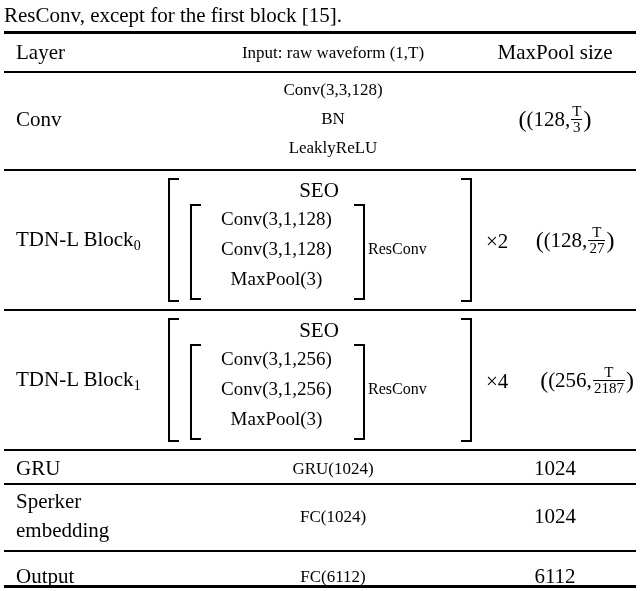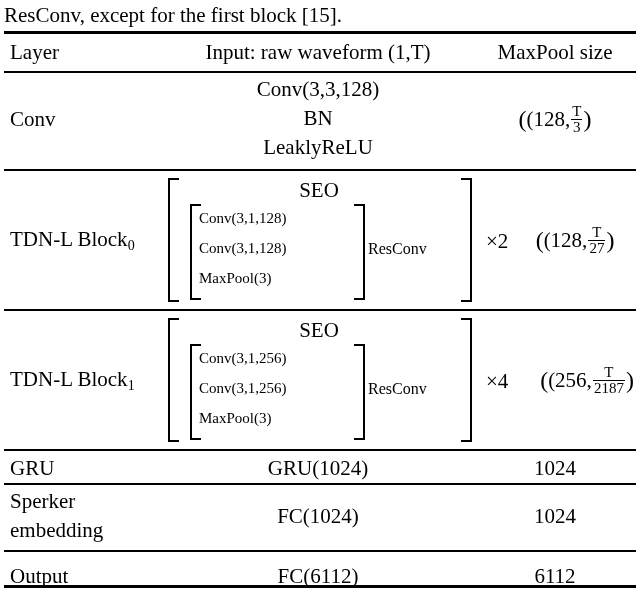--- a/index.html
+++ b/index.html
@@ -44,31 +44,31 @@
   .rule.thick { height: 3px; }
   .rule.thin  { height: 2px; }
   .row {
     position: absolute;
     left: 0;
     width: 632px;
     box-sizing: border-box;
   }
   .c-layer {
     position: absolute;
-    left: 10px;
+    left: 16px;
     width: 178px;
     font-size: 21px;
     line-height: 26px;
   }
   .c-input {
     position: absolute;
-    left: 168px;
+    left: 183px;
     width: 300px;
     text-align: center;
-    font-size: 21px;
+    font-size: 17px;
     line-height: 27px;
   }
   .c-output {
     position: absolute;
     left: 478px;
     width: 154px;
     text-align: center;
     font-size: 21px;
     line-height: 26px;
   }
@@ -122,21 +122,22 @@
     bottom: 0;
     width: 9px;
     border-top: 2.2px solid #000;
     border-bottom: 2.2px solid #000;
   }
   .bracket.left  { border-left: 2.6px solid #000; }
   .bracket.right { border-right: 2.6px solid #000; }
 
   .stack {
     position: absolute;
-    font-size: 15px;
+    text-align: center;
+    font-size: 19px;
     line-height: 27px;
   }
   .seo {
     position: absolute;
     text-align: center;
     font-size: 21px;
     line-height: 26px;
   }
   .resconv {
     position: absolute;

